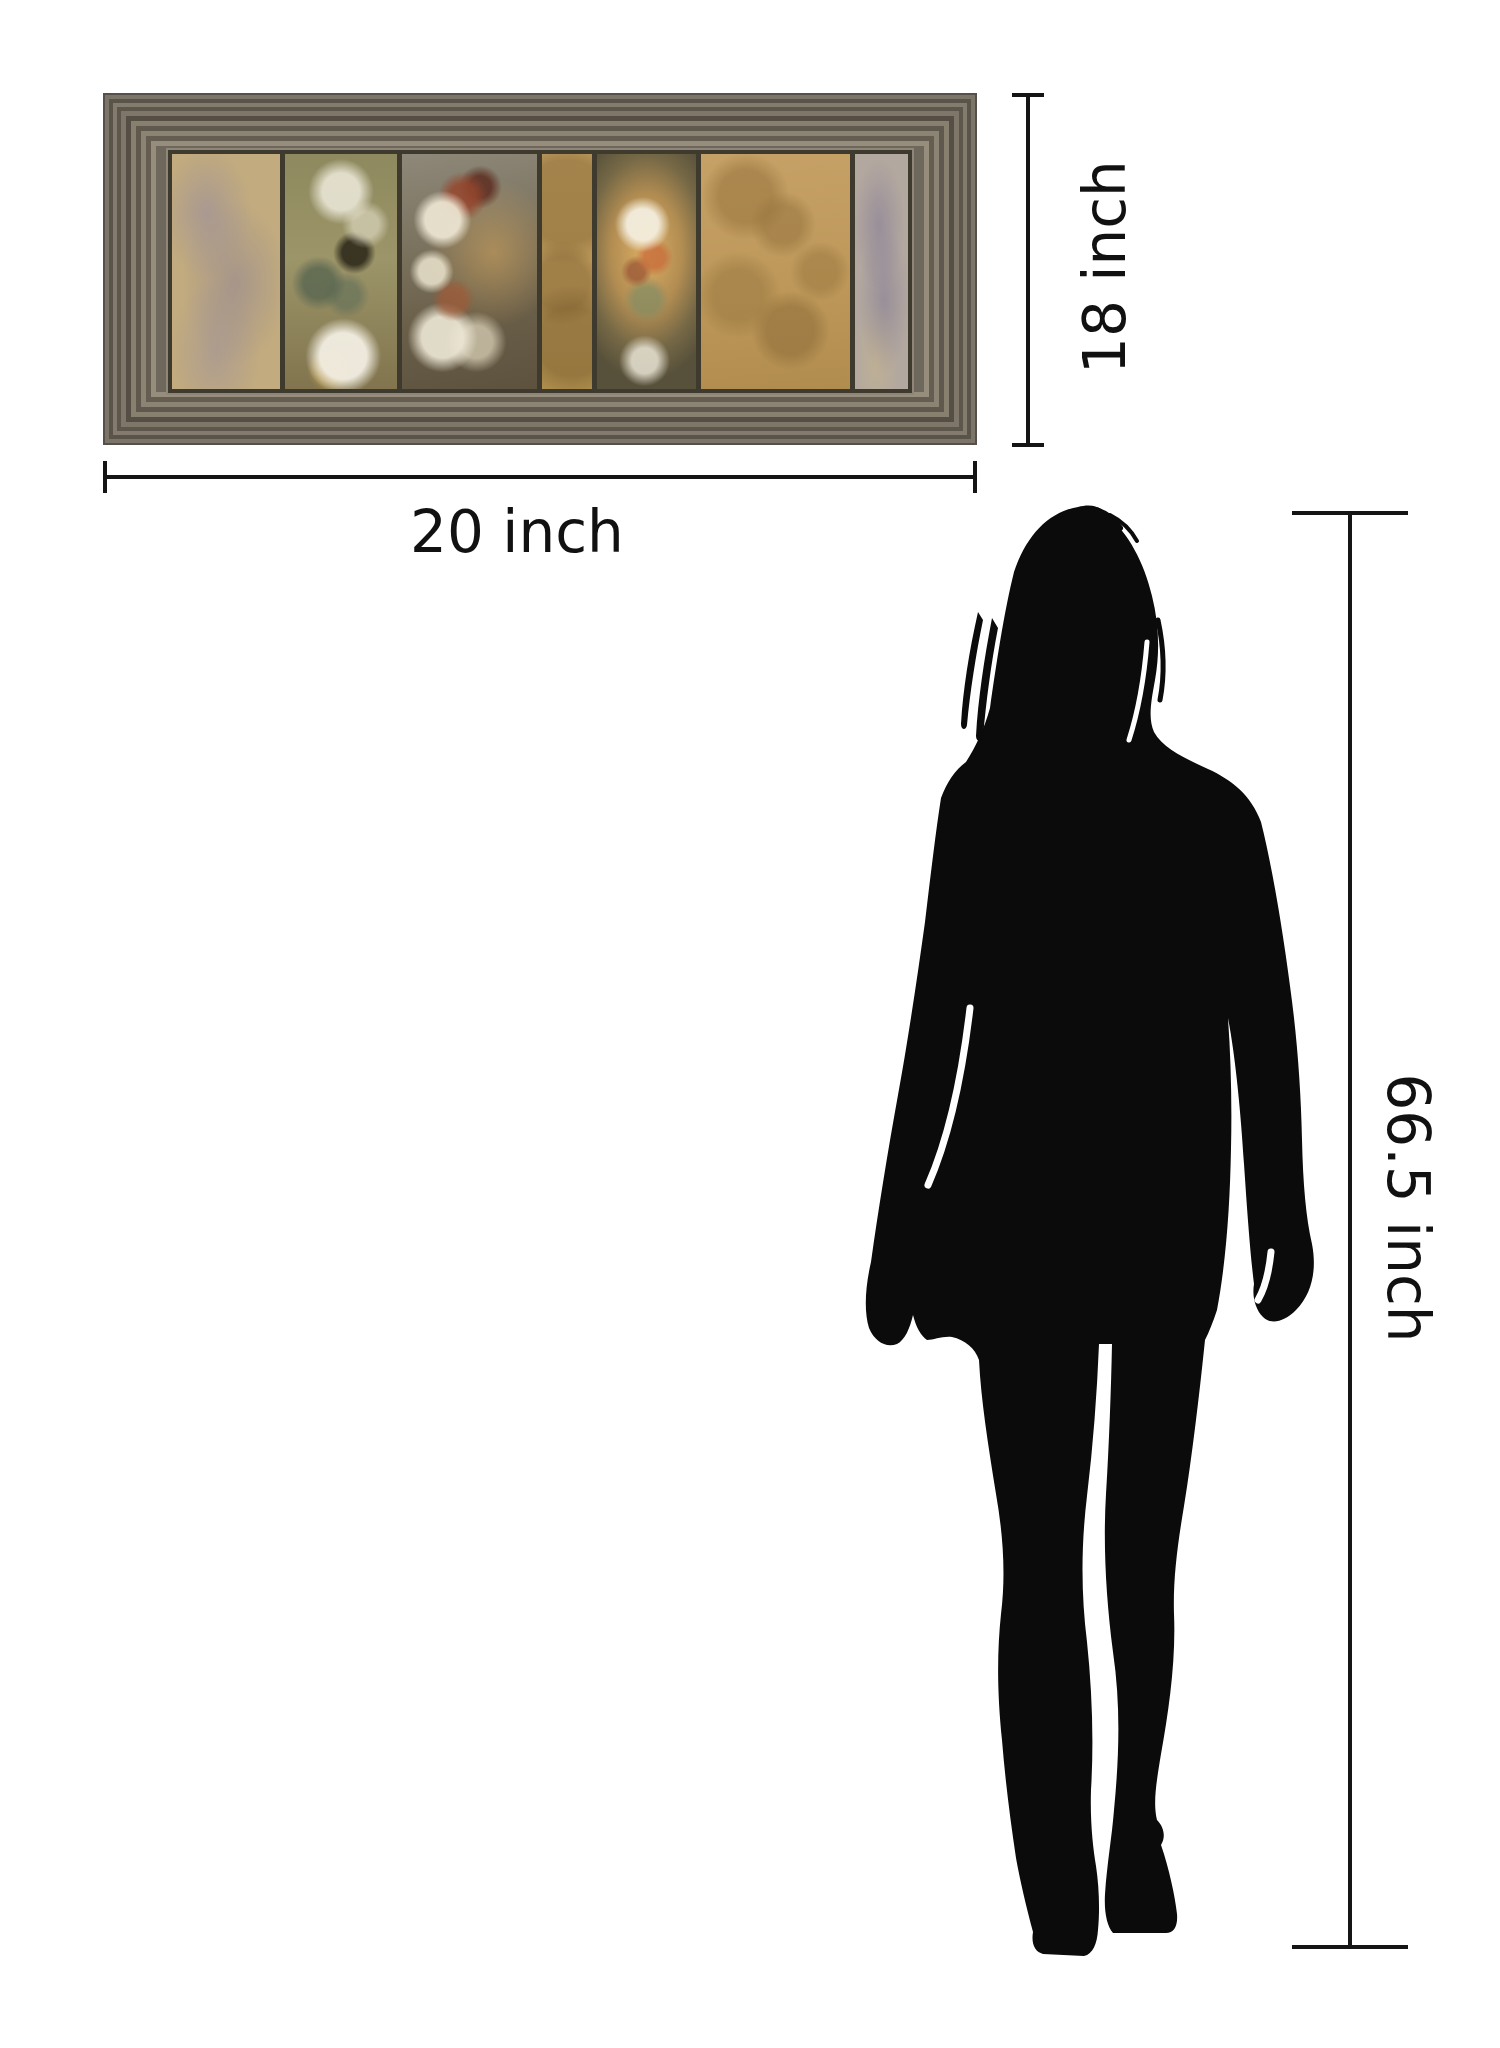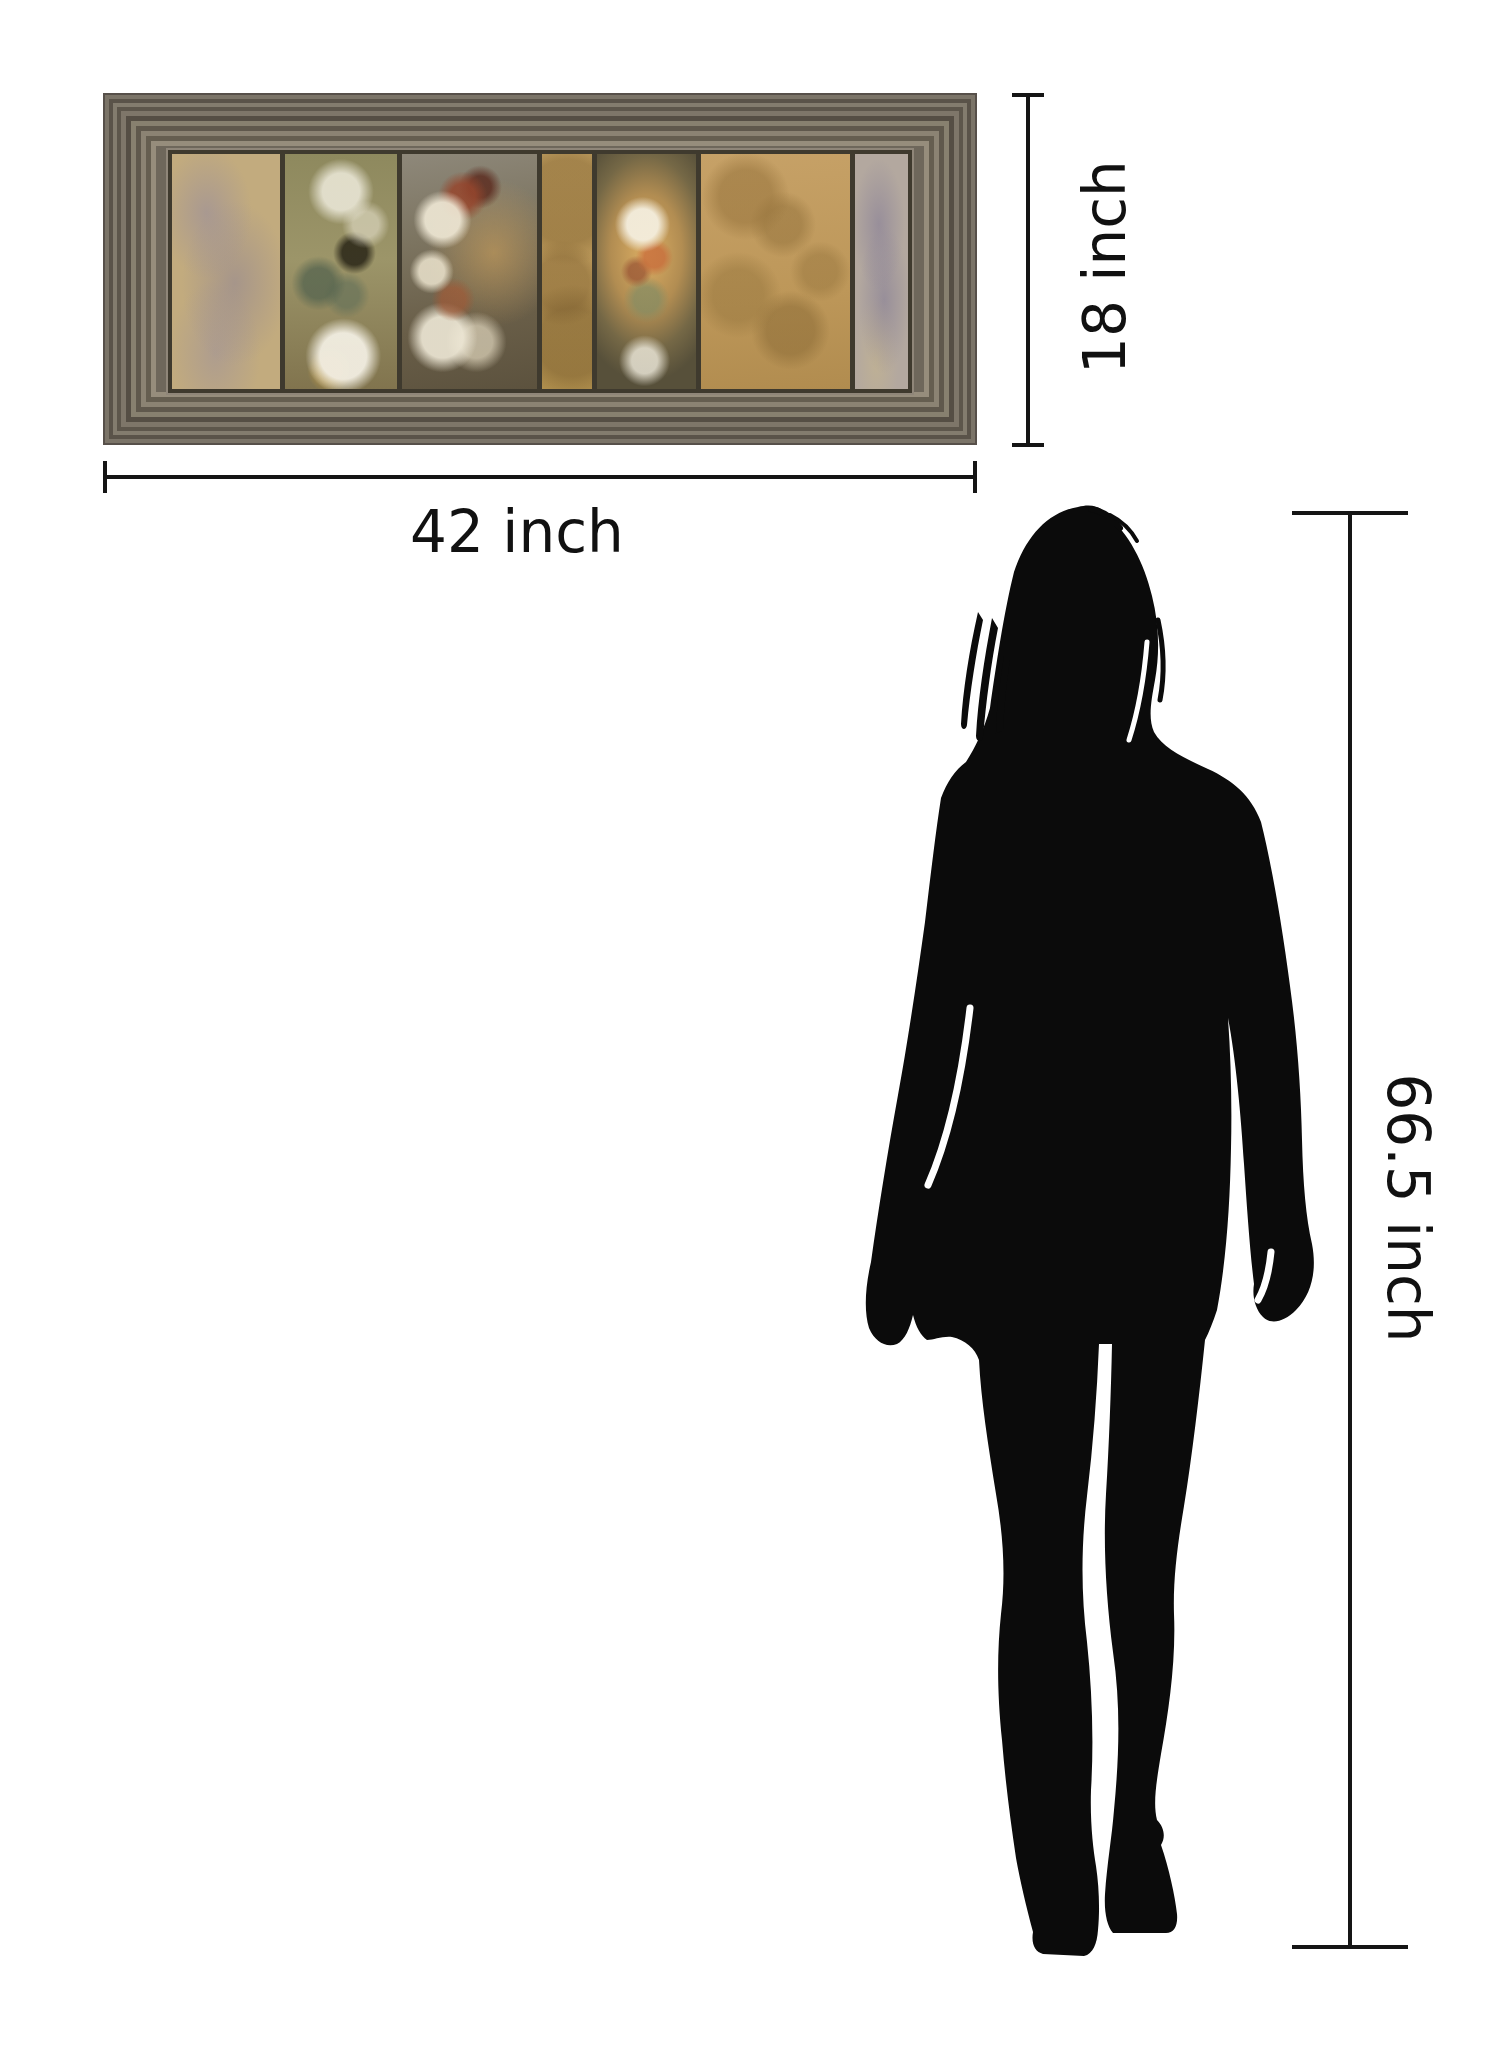--- a/index.html
+++ b/index.html
@@ -105,21 +105,21 @@
       <div class="panel p4"></div>
       <div class="panel p5"></div>
       <div class="panel p6"></div>
       <div class="panel p7"></div>
     </div>
   </div>
 
   <div class="dim" id="dim-w"></div>
   <div class="dim" id="dim-w-capL"></div>
   <div class="dim" id="dim-w-capR"></div>
-  <div class="dimlabel" id="label-42">42 inch</div>
+  <div class="dimlabel" id="label-42">20 inch</div>
 
   <div class="dim" id="dim-h"></div>
   <div class="dim" id="dim-h-capT"></div>
   <div class="dim" id="dim-h-capB"></div>
   <div class="dimlabel" id="label-18">18 inch</div>
 
   <div class="dim" id="dim-p"></div>
   <div class="dim" id="dim-p-capT"></div>
   <div class="dim" id="dim-p-capB"></div>
   <div class="dimlabel" id="label-665">66.5 inch</div>

